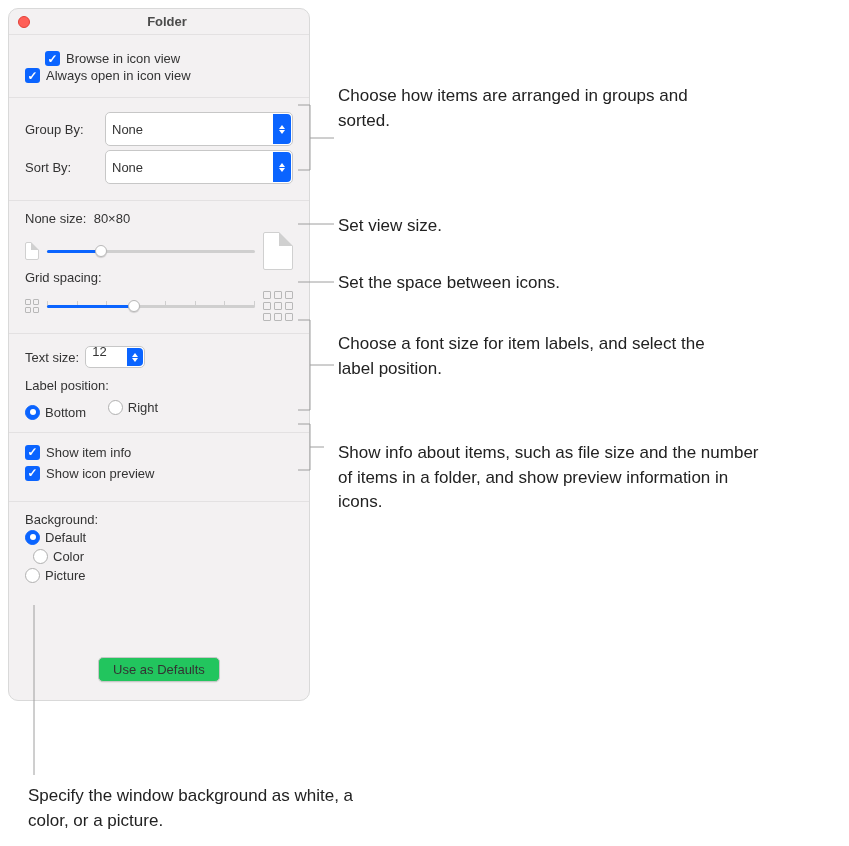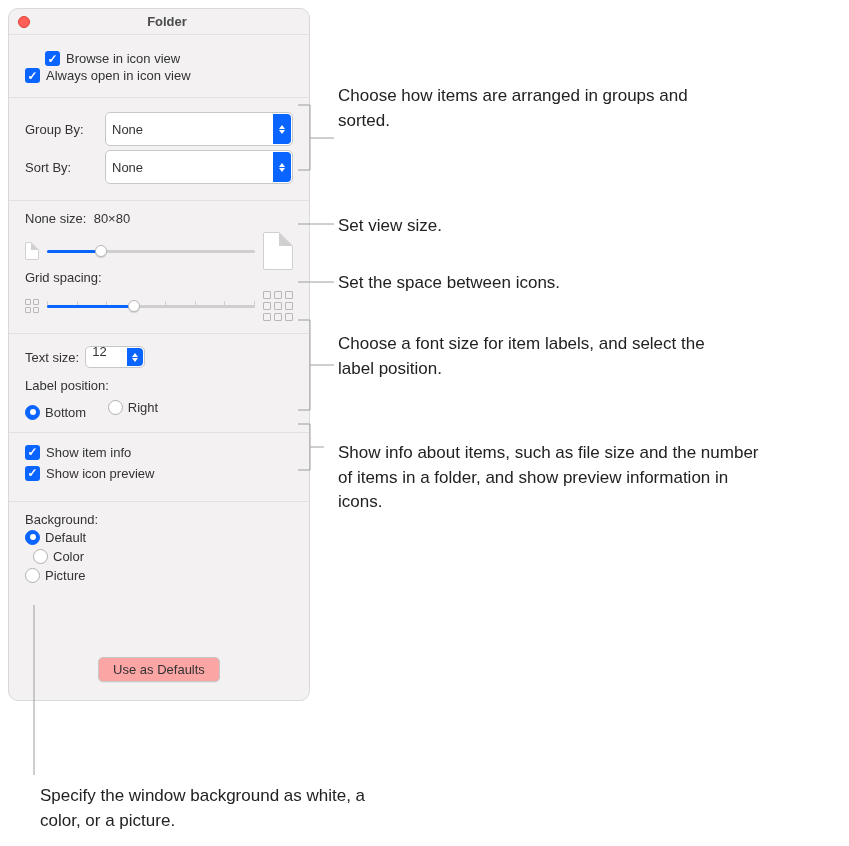--- a/index.html
+++ b/index.html
@@ -144,21 +144,21 @@
     border: 1px solid #b0b0b0; background: #fff;
     display: inline-flex; align-items: center; justify-content: center;
     margin-right: 5px; flex-shrink: 0;
   }
   .radio.on { border-color: #0a64ff; background: #0a64ff; }
   .radio.on::after { content:""; width: 6px; height: 6px; background: #fff; border-radius: 50%; }
   .radiorow { display: inline-flex; align-items: center; margin-right: 18px; margin-top:4px;}
   .h { font-size: 13px; margin-bottom: 3px; color: #333;}
   .button {
     display: inline-block; padding: 4px 14px;
-    background: #fca5a5; border: 1px solid #c7c7c7; border-radius: 5px;
+    background: #22c55e; border: 1px solid #c7c7c7; border-radius: 5px;
     font-size: 13px; box-shadow: 0 1px 1px rgba(0,0,0,0.06); text-align: right;
   }
   .footer { padding: 60px 0 18px 0; text-align: center; }
   .callout {
     position: absolute;
     font-size: 17px;
     line-height: 1.45;
     color: #222;
   }
 </style>
@@ -331,13 +331,13 @@
 
     <path d="M 34 605 L 34 775"></path>
   </g>
 </svg>
 
 <div class="callout" style="left:338px; top:84px; width:360px;">Choose how items are arranged in groups and sorted.</div>
 <div class="callout" style="left:338px; top:214px; width:360px;">Set view size.</div>
 <div class="callout" style="left:338px; top:271px; width:360px;">Set the space between icons.</div>
 <div class="callout" style="left:338px; top:332px; width:380px;">Choose a font size for item labels, and select the label position.</div>
 <div class="callout" style="left:338px; top:432px; width:430px;margin-top:9px;">Show info about items, such as file size and the number of items in a folder, and show preview information in icons.</div>
-<div class="callout" style="left:40px; top:784px; width:360px;">Specify the window background as white, a color, or a picture.</div>
+<div class="callout" style="left:28px; top:784px; width:360px;">Specify the window background as white, a color, or a picture.</div>
 
 </body></html>

